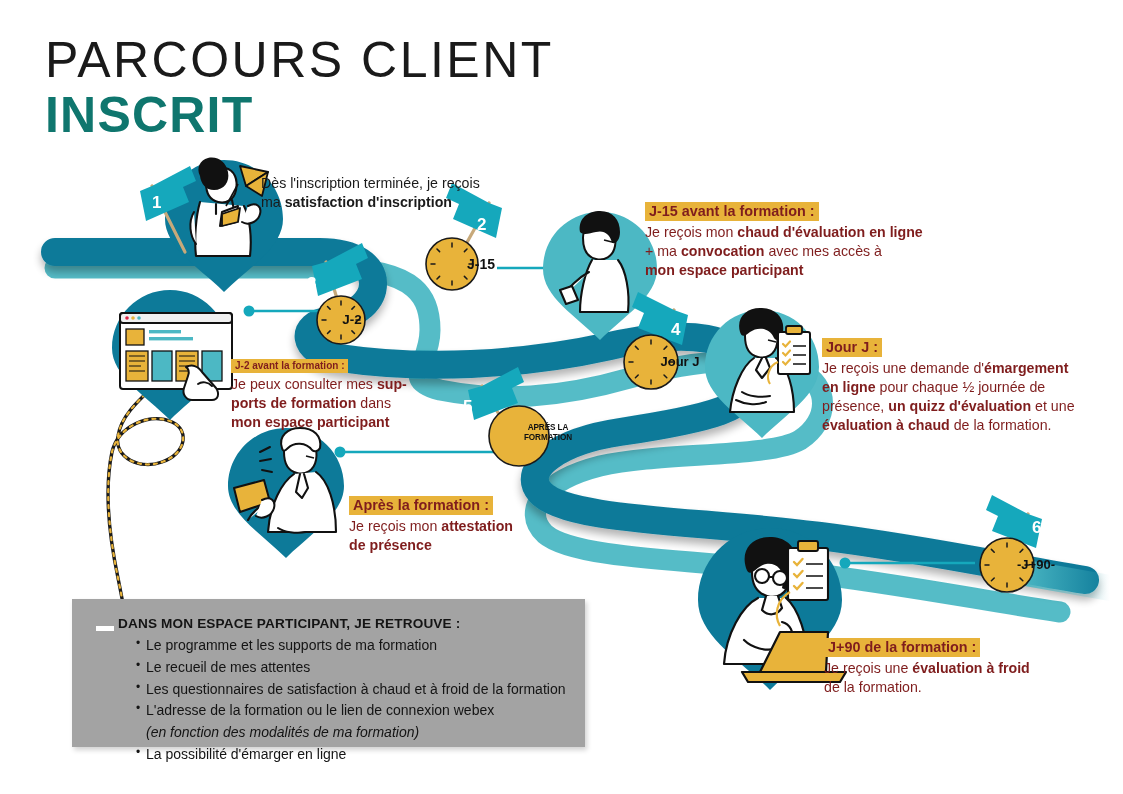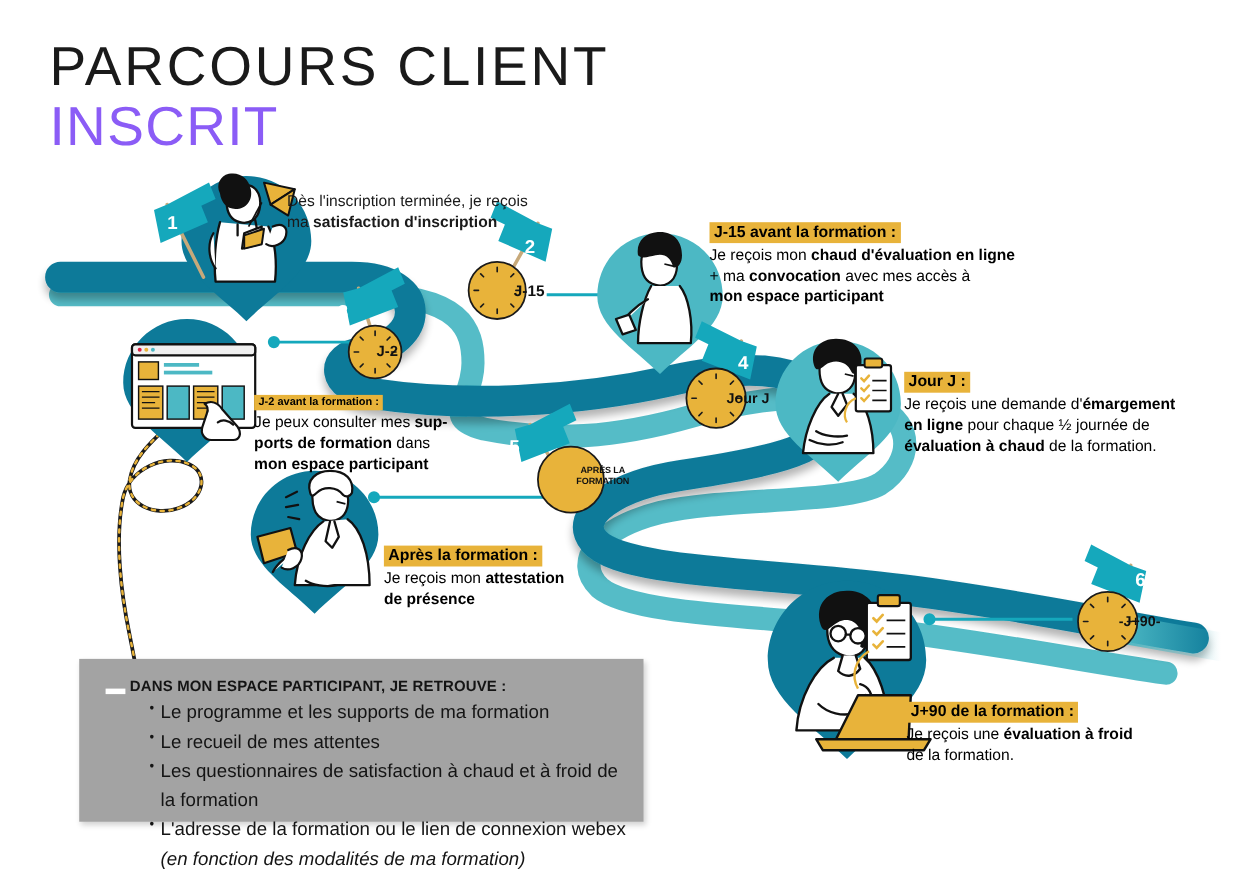--- a/index.html
+++ b/index.html
@@ -11,29 +11,29 @@
   }
   #canvas { position: relative; width: 1062px; height: 794px; background: #fff; }
 
   
   .title-wrap { position: absolute; left: 45px; top: 34px; }
   .title-light {
     font-size: 50px; font-weight: 300; letter-spacing: 2.5px;
     color: #1a1a1a; line-height: 1.04;
   }
   .title-bold {
-    font-size: 50px; font-weight: 400; letter-spacing: 1.2px;
-    color: #8b5cf6; line-height: 1.08; margin-top: 2px;
+    font-size: 50px; font-weight: 700; letter-spacing: 1.2px;
+    color: #0f766e; line-height: 1.08; margin-top: 2px;
   }
 
   
   #road { position: absolute; left: 0; top: 0; width: 1123px; height: 794px; }
 
   
-  .tblock { position: absolute; color: #000000; }
+  .tblock { position: absolute; color: #7f1d1d; }
   .tblock .hl {
     display: inline-block;
     background: #e8b33a;
     font-weight: 700;
     padding: 1px 4px 2px 4px;
     line-height: 1.12;
   }
   .tblock .body { font-size: 14.2px; line-height: 1.33; margin-top: 2px; }
   .tblock .body b { font-weight: 700; }
   .plainblock { position: absolute; font-size: 14.2px; line-height: 1.33; color: #1a1a1a; }
@@ -50,21 +50,21 @@
   .infobox .dash {
     position: absolute; left: 24px; top: 27px;
     width: 18px; height: 5px; background: #ffffff;
   }
   .infobox h3 {
     font-size: 13.6px; font-weight: 700; letter-spacing: .15px;
     color: #141414; margin-bottom: 4px;
   }
   .infobox ul { list-style: none; padding-left: 18px; }
   .infobox li {
-    font-size: 17px; line-height: 1.56; color: #141414;
+    font-size: 14px; line-height: 1.56; color: #141414;
     position: relative; padding-left: 10px;
   }
   .infobox li::before {
     content: "\2022"; position: absolute; left: 0; top: -1px; font-size: 12px;
   }
   .infobox li.nobullet { padding-left: 10px; font-style: italic; }
   .infobox li.nobullet::before { content: ""; }
 
   
   .flagnum {
@@ -421,20 +421,21 @@
       <div><b>ports de formation</b><span> dans</span></div>
       <div><b>mon espace participant</b></div>
     </div>
   </div>
 
   <div class="tblock" style="left:822px; top:338px; width:268px;">
     <span class="hl" style="font-size:14.4px;">Jour J :</span>
     <div class="body">
       <div><span>Je reçois une demande d'</span><b>émargement</b></div>
       <div><b>en ligne</b><span> pour chaque ½ journée de</span></div>
+      <div><span>présence, </span><b>un quizz d'évaluation</b><span> et une</span></div>
       <div><b>évaluation à chaud</b><span> de la formation.</span></div>
     </div>
   </div>
 
   <div class="tblock" style="left:349px; top:496px; width:230px;">
     <span class="hl" style="font-size:14.4px;">Après la formation :</span>
     <div class="body">
       <div><span>Je reçois mon </span><b>attestation</b></div>
       <div><b>de présence</b></div>
     </div>

